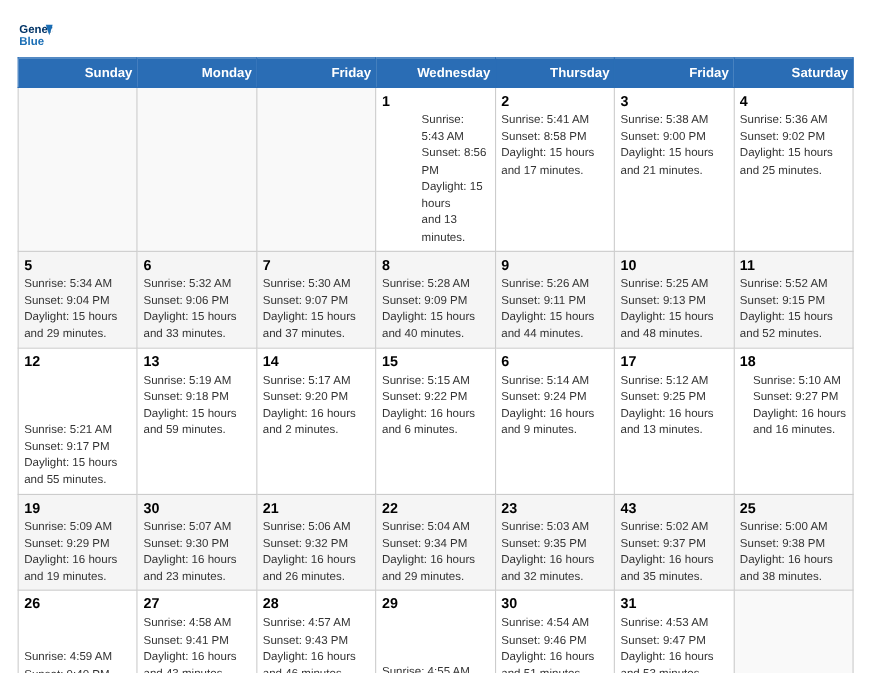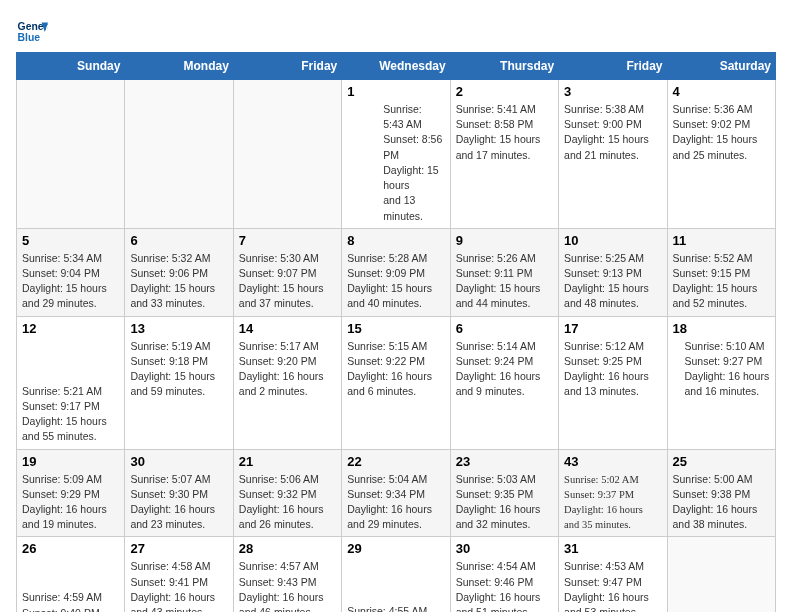--- a/index.html
+++ b/index.html
@@ -273,21 +273,21 @@
         </td>
         <td>
           <span class="day-number">23</span>
           <div class="day-info" style="white-space: pre-line;">Sunrise: 5:03 AM
 Sunset: 9:35 PM
 Daylight: 16 hours
 and 32 minutes.</div>
         </td>
         <td>
           <span class="day-number">43</span>
-          <div class="day-info" style="white-space: pre-line; font-family: Liberation Serif, serif;">Sunrise: 5:02 AM
+          <div class="day-info" style="white-space: pre-line;">Sunrise: 5:02 AM
 Sunset: 9:37 PM
 Daylight: 16 hours
 and 35 minutes.</div>
         </td>
         <td>
           <span class="day-number">25</span>
           <div class="day-info" style="white-space: pre-line;">Sunrise: 5:00 AM
 Sunset: 9:38 PM
 Daylight: 16 hours
 and 38 minutes.</div>

